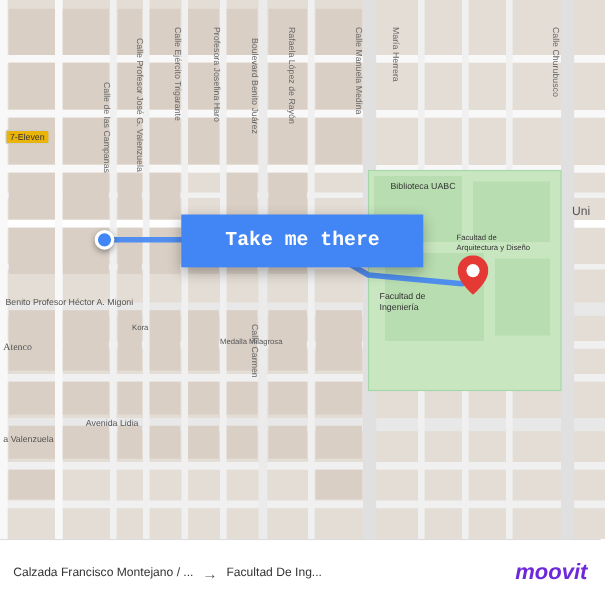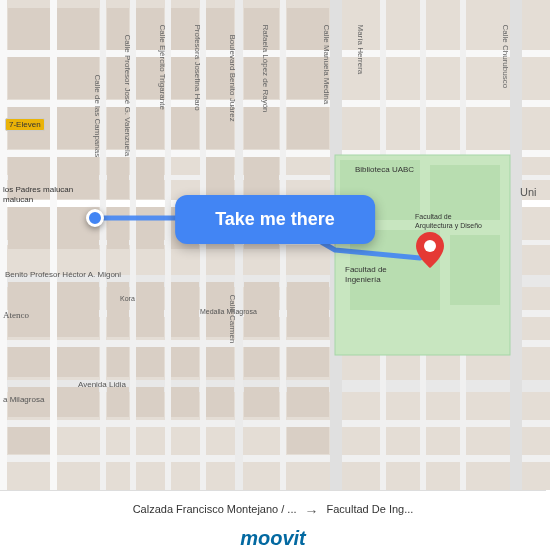--- a/index.html
+++ b/index.html
@@ -56,28 +56,29 @@
 
     
     .take-me-btn {
       position: absolute;
       left: 50%;
       transform: translateX(-50%);
       top: 195px;
       background-color: #4285f4;
       color: white;
       border: none;
-      border-radius: 12px;
+      border-radius: 0;
       padding: 14px 40px;
       font-size: 18px;
       font-weight: 600;
       cursor: pointer;
       z-index: 20;
       box-shadow: 0 4px 12px rgba(0,0,0,0.3);
       white-space: nowrap;
+      font-family: Liberation Mono, monospace;
     }
 
     
     .poi-label {
       position: absolute;
       font-size: 8px;
       color: #333;
       background: #eab308;
       padding: 1px 3px;
       border-radius: 2px;
@@ -90,21 +91,20 @@
       bottom: 0;
       left: 0;
       width: 546px;
       height: 60px;
       background-color: #ffffff;
       border-top: 1px solid #ddd;
       display: flex;
       align-items: center;
       justify-content: space-between;
       padding: 0 12px;
-      flex-direction: column;
     }
 
     .route-from {
       font-size: 11px;
       color: #333;
       font-weight: 500;
     }
 
     .route-arrow {
       color: #555;
@@ -276,27 +276,22 @@
 
   <div class="map-label" style="left:5px; top:270px; font-size:8px;">Benito Profesor Héctor A. Migoni</div>
   <div class="map-label" style="left:120px; top:295px; font-size:7px;">Kora</div>
   <div class="map-label" style="left:200px; top:308px; font-size:7px;">Medalla Milagrosa</div>
   <div class="map-label" style="left:78px; top:380px; font-size:8px;">Avenida Lidia</div>
 
   <div class="street-label" style="left:232px; top:290px; transform:rotate(90deg); font-size:8px;">Calle Carmen</div>
 
   <div class="poi-label" style="left:5px; top:118px;">7-Eleven</div>
 
-  <div class="map-label bold" style="left:3px; top:185px; font-size:8px; line-height:1.3;">
-    <span style="display:block;">los Padres
-malucan</span>
-    <span style="display:block;">malucan</span>
-  </div>
   <div class="map-label" style="left:3px; top:310px; font-size:9px;font-family:Liberation Serif, serif;">Atenco</div>
-  <div class="map-label" style="left:3px; top:395px; font-size:8px;">a Milagrosa</div>
+  <div class="map-label" style="left:3px; top:395px; font-size:8px;">a Valenzuela</div>
 
   <div class="map-label bold" style="left:355px; top:165px; font-size:8px; line-height:1.3;">Biblioteca UABC</div>
   <div class="map-label bold" style="left:415px; top:212px; font-size:7px; line-height:1.3; max-width:80px;">
     <span style="display:block;">Facultad de</span>
     <span style="display:block;">Arquitectura y Diseño</span>
   </div>
   <div class="map-label bold" style="left:345px; top:265px; font-size:8px; line-height:1.3;">
     <span style="display:block;">Facultad de</span>
     <span style="display:block;">Ingeniería</span>
   </div>
@@ -315,15 +310,15 @@
 
 </div>
 
 <div id="bottom-bar">
   <div class="route-destinations">
     <span class="route-from">Calzada Francisco Montejano / ...</span>
     <span class="route-arrow">→</span>
     <span class="route-to">Facultad De Ing...</span>
   </div>
   <div class="moovit-logo">
-    <span style="font-style:italic; font-weight:bold; color:#0369a1;">moovit</span>
+    <span style="font-style:italic; font-weight:bold; color:#6d28d9;">moovit</span>
   </div>
 </div>
 
 </body></html>

